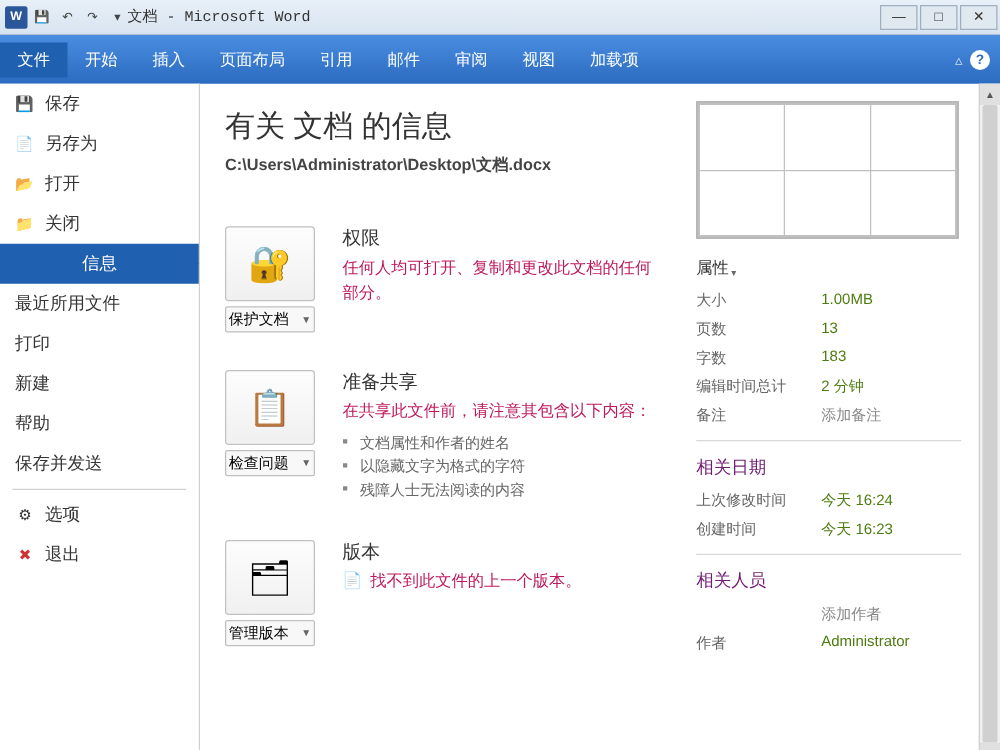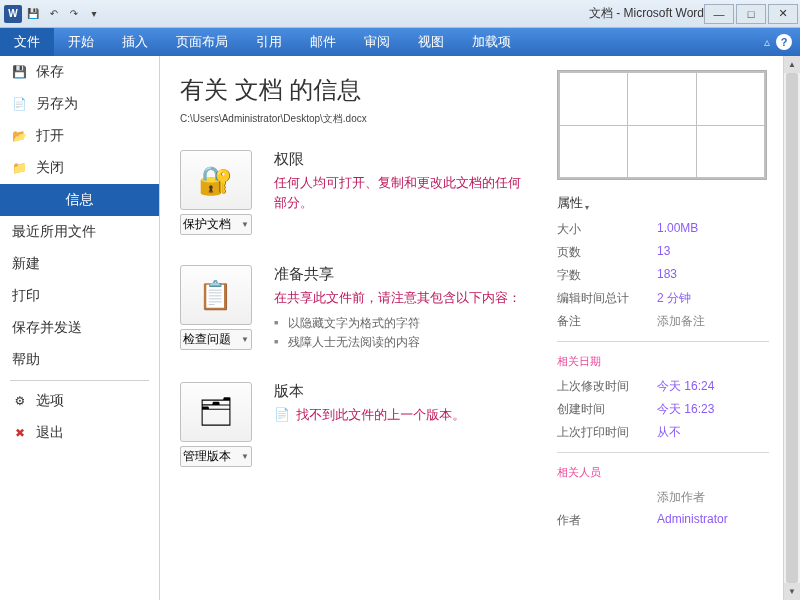--- a/index.html
+++ b/index.html
@@ -1,58 +1,58 @@
 <!DOCTYPE html>
 <html><head>
 <meta charset="utf-8">
 <style>
 * { margin: 0; padding: 0; box-sizing: border-box; font-family: "Microsoft YaHei", "SimSun", sans-serif; }
 body { width: 800px; height: 600px; overflow: hidden; background: #fff; }
 .titlebar { height: 28px; background: linear-gradient(#e8f0f8, #d8e4f0); display: flex; align-items: center; border-bottom: 1px solid #b0c0d0; font-size: 12px; }
 .tb-left { display: flex; align-items: center; padding-left: 4px; gap: 4px; }
 .tb-icon { width: 18px; height: 18px; background: #2b579a; color: #fff; display: flex; align-items: center; justify-content: center; font-size: 10px; font-weight: bold; border-radius: 2px; }
 .qat-btn { width: 16px; height: 16px; display: flex; align-items: center; justify-content: center; color: #444; font-size: 10px; cursor: pointer; }
-.tb-title { flex: 1; text-align: right; color: #333; }
+.tb-title { flex: 1; text-align: left; color: #333; font-family: Liberation Mono, monospace; }
 .tb-ctrl { display: flex; }
 .tb-ctrl div { width: 30px; height: 20px; display: flex; align-items: center; justify-content: center; font-size: 11px; color: #333; cursor: pointer; border: 1px solid #a0b0c0; margin-right: 2px; background: #e0e8f0; }
-.ribbon { height: 28px; background: linear-gradient(#4a8de0, #2b6bc0); display: flex; align-items: center; color: #fff; font-size: 13px; }
+.ribbon { height: 39px; background: linear-gradient(#4a8de0, #2b6bc0); display: flex; align-items: center; color: #fff; font-size: 13px; }
 .ribbon-tab { padding: 5px 14px; cursor: pointer; }
 .ribbon-tab.active { background: #2060b0; }
 .ribbon-right { margin-left: auto; padding-right: 8px; display: flex; gap: 6px; align-items: center; font-size: 12px; }
 .help-btn { width: 16px; height: 16px; background: #fff; color: #2b6bc0; border-radius: 50%; display: flex; align-items: center; justify-content: center; font-size: 11px; font-weight: bold; }
 .main { display: flex; height: 544px; }
 .sidebar { width: 160px; background: #fff; border-right: 1px solid #d0d0d0; font-size: 14px; color: #333; }
 .side-item { padding: 7px 12px; display: flex; align-items: center; gap: 8px; cursor: pointer; }
 .side-item.active { background: #2060b0; color: #fff; position: relative; justify-content: center; }
 .side-item.active::after { content: ''; position: absolute; right: -10px; top: 50%; transform: translateY(-50%); border: 10px solid transparent; border-left-color: #2060b0; }
 .side-sep { height: 1px; background: #d0d0d0; margin: 4px 10px; }
 .side-ico { width: 16px; height: 16px; display: flex; align-items: center; justify-content: center; font-size: 12px; }
 .content { flex: 1; display: flex; overflow-y: auto; }
 .col-left { flex: 1; padding: 18px 20px; }
 .info-h1 { font-size: 24px; color: #333; margin-bottom: 6px; font-weight: normal; }
-.info-path { font-size: 10px; color: #444; margin-bottom: 24px; }
+.info-path { font-size: 13px; color: #444; margin-bottom: 40px; font-weight: bold; }
 .info-block { display: flex; gap: 22px; margin-bottom: 30px; }
 .block-btn { width: 72px; text-align: center; font-size: 12px; }
 .block-btn-box { width: 72px; height: 60px; border: 1px solid #c0c0c0; border-radius: 3px; background: linear-gradient(#fdfdfd, #f0f0f0); display: flex; align-items: center; justify-content: center; font-size: 28px; margin-bottom: 4px; cursor: pointer; }
 .block-btn-label { border: 1px solid #c0c0c0; border-radius: 2px; padding: 1px 2px; background: #f8f8f8; cursor: pointer; display: flex; align-items: center; justify-content: space-between; gap: 3px; }
 .block-desc h3 { font-size: 15px; color: #333; font-weight: normal; margin-bottom: 4px; }
 .block-desc p { font-size: 13px; color: #be185d; line-height: 1.5; }
 .block-desc ul { list-style: none; margin-top: 6px; }
 .block-desc li { font-size: 12px; color: #666; padding-left: 14px; position: relative; line-height: 1.6; }
 .block-desc li::before { content: '■'; position: absolute; left: 0; font-size: 7px; color: #888; top: 3px; }
 .col-right { width: 230px; padding: 14px 14px 14px 4px; font-size: 12px; color: #555; }
 .preview { width: 210px; height: 110px; border: 1px solid #b0b0b0; margin-bottom: 14px; display: grid; grid-template-columns: 1fr 1fr 1fr; grid-template-rows: 1fr 1fr; gap: 1px; background: #c0c0c0; padding: 2px; cursor: pointer; }
 .preview div { background: #fff; }
 .prop-h { font-size: 13px; color: #333; margin-bottom: 6px; display: flex; align-items: flex-end; gap: 2px; cursor: pointer; }
 .prop-row { display: flex; padding: 3px 0; }
 .prop-k { width: 100px; color: #666; }
-.prop-v { color: #8b5cf6; }
+.prop-v { color: #4d7c0f; }
 .prop-v.link { color: #888; cursor: pointer; }
 .prop-sep { border-top: 1px solid #d8d8d8; margin: 8px 0 6px; }
-.sub-h { font-size: 11px; color: #ec4899; margin: 12px 0 6px; }
+.sub-h { font-size: 14px; color: #701a75; margin: 12px 0 6px; }
 .arrow-dn { font-size: 8px; color: #666; }
 .scrollbar { width: 17px; background: #f0f0f0; border-left: 1px solid #d0d0d0; display: flex; flex-direction: column; }
 .sb-btn { height: 17px; background: #e0e0e0; display: flex; align-items: center; justify-content: center; font-size: 8px; color: #555; cursor: pointer; }
 .sb-thumb { flex: 1; background: #d0d0d0; margin: 0 2px; border-radius: 2px; cursor: pointer; }
 </style>
 </head>
 <body>
 
 <div class="titlebar">
   <div class="tb-left">
@@ -104,30 +104,30 @@
         <span class="side-ico" style="color:#e6a817">📁</span>
         <span>关闭</span>
       </div>
     <div class="side-item active">
         <span>信息</span>
       </div>
     <div class="side-item">
         <span>最近所用文件</span>
       </div>
     <div class="side-item">
+        <span>打印</span>
+      </div>
+    <div class="side-item">
         <span>新建</span>
       </div>
     <div class="side-item">
-        <span>打印</span>
+        <span>帮助</span>
       </div>
     <div class="side-item">
         <span>保存并发送</span>
-      </div>
-    <div class="side-item">
-        <span>帮助</span>
       </div>
     <div class="side-sep"></div>
     <div class="side-item">
         <span class="side-ico">⚙</span>
         <span>选项</span>
       </div>
     <div class="side-item">
         <span class="side-ico" style="color:#c33">✖</span>
         <span>退出</span>
       </div>
@@ -161,20 +161,21 @@
             </div>
           <div class="block-btn-label">
               <span>检查问题</span>
               <span class="arrow-dn">▼</span>
             </div>
         </div>
         <div class="block-desc">
           <h3>准备共享</h3>
           <p>在共享此文件前，请注意其包含以下内容：</p>
           <ul>
+            <li>文档属性和作者的姓名</li>
             <li>以隐藏文字为格式的字符</li>
             <li>残障人士无法阅读的内容</li>
           </ul>
         </div>
       </div>
 
       <div class="info-block">
         <div class="block-btn">
           <div class="block-btn-box">
               <span>🗂</span>
@@ -227,24 +228,20 @@
       <div class="prop-sep"></div>
       <div class="sub-h">相关日期</div>
       <div class="prop-row">
           <div class="prop-k">上次修改时间</div>
           <div class="prop-v">今天 16:24</div>
         </div>
       <div class="prop-row">
           <div class="prop-k">创建时间</div>
           <div class="prop-v">今天 16:23</div>
         </div>
-      <div class="prop-row">
-          <div class="prop-k">上次打印时间</div>
-          <div class="prop-v">从不</div>
-        </div>
       <div class="prop-sep"></div>
       <div class="sub-h">相关人员</div>
       <div class="prop-row">
           <div class="prop-k"></div>
           <div class="prop-v link">添加作者</div>
         </div>
       <div class="prop-row">
           <div class="prop-k">作者</div>
           <div class="prop-v">Administrator</div>
         </div>

